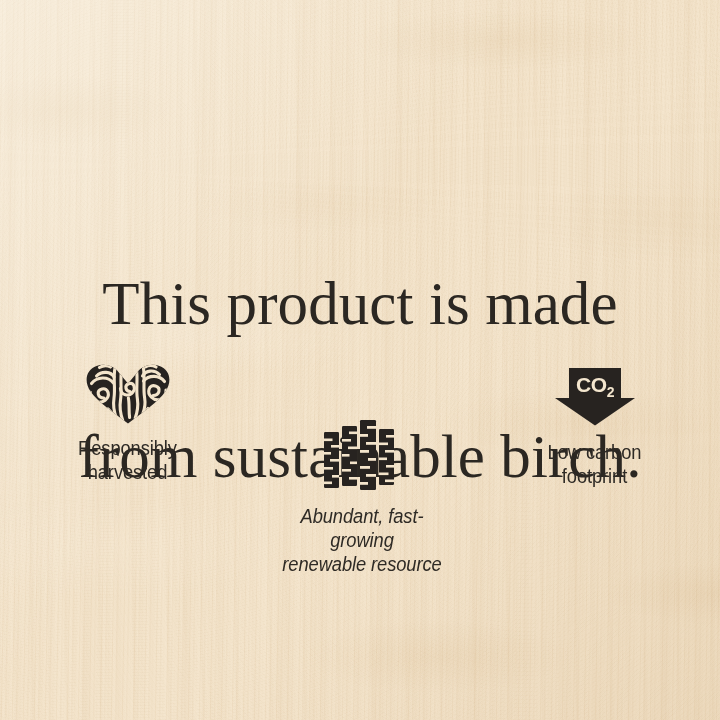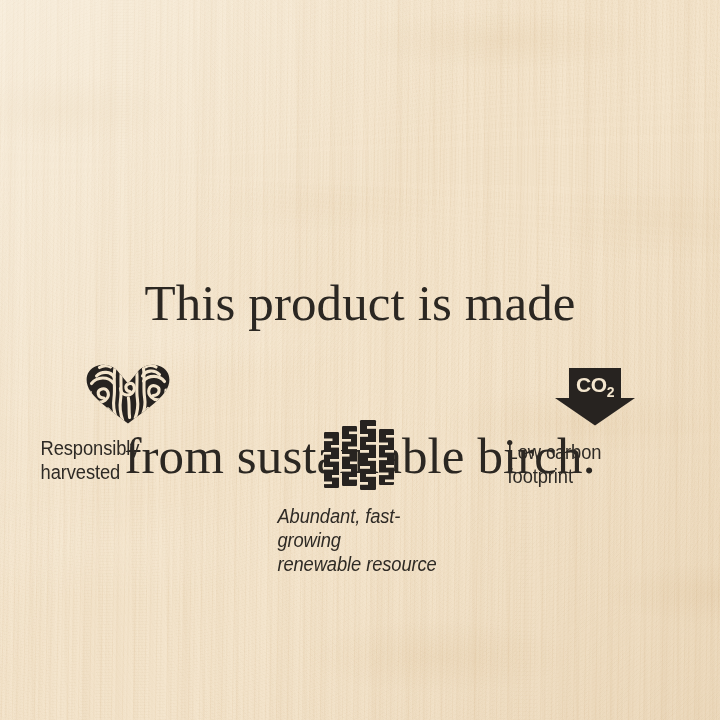--- a/index.html
+++ b/index.html
@@ -130,33 +130,33 @@
   }
 
   
   .headline {
     position: absolute;
     top: 176px;
     left: 0;
     width: 720px;
     text-align: center;
     font-family: "Liberation Serif", "DejaVu Serif", serif;
-    font-size: 51px;
+    font-size: 61px;
     line-height: 51px;
     color: #2b2722;
     letter-spacing: 0.1px;
     white-space: pre;
   }
   .headline .l1 { display: block; }
   .headline .l2 { display: block; }
 
   
   .feature {
     position: absolute;
-    text-align: left;
+    text-align: center;
   }
   .feature .cap {
     font-family: "Liberation Sans", sans-serif;
     font-size: 19.5px;
     line-height: 24px;
     color: #2e2a25;
     white-space: pre-line;
     letter-spacing: -0.1px;
     transform: scaleX(0.94);
     transform-origin: center top;

